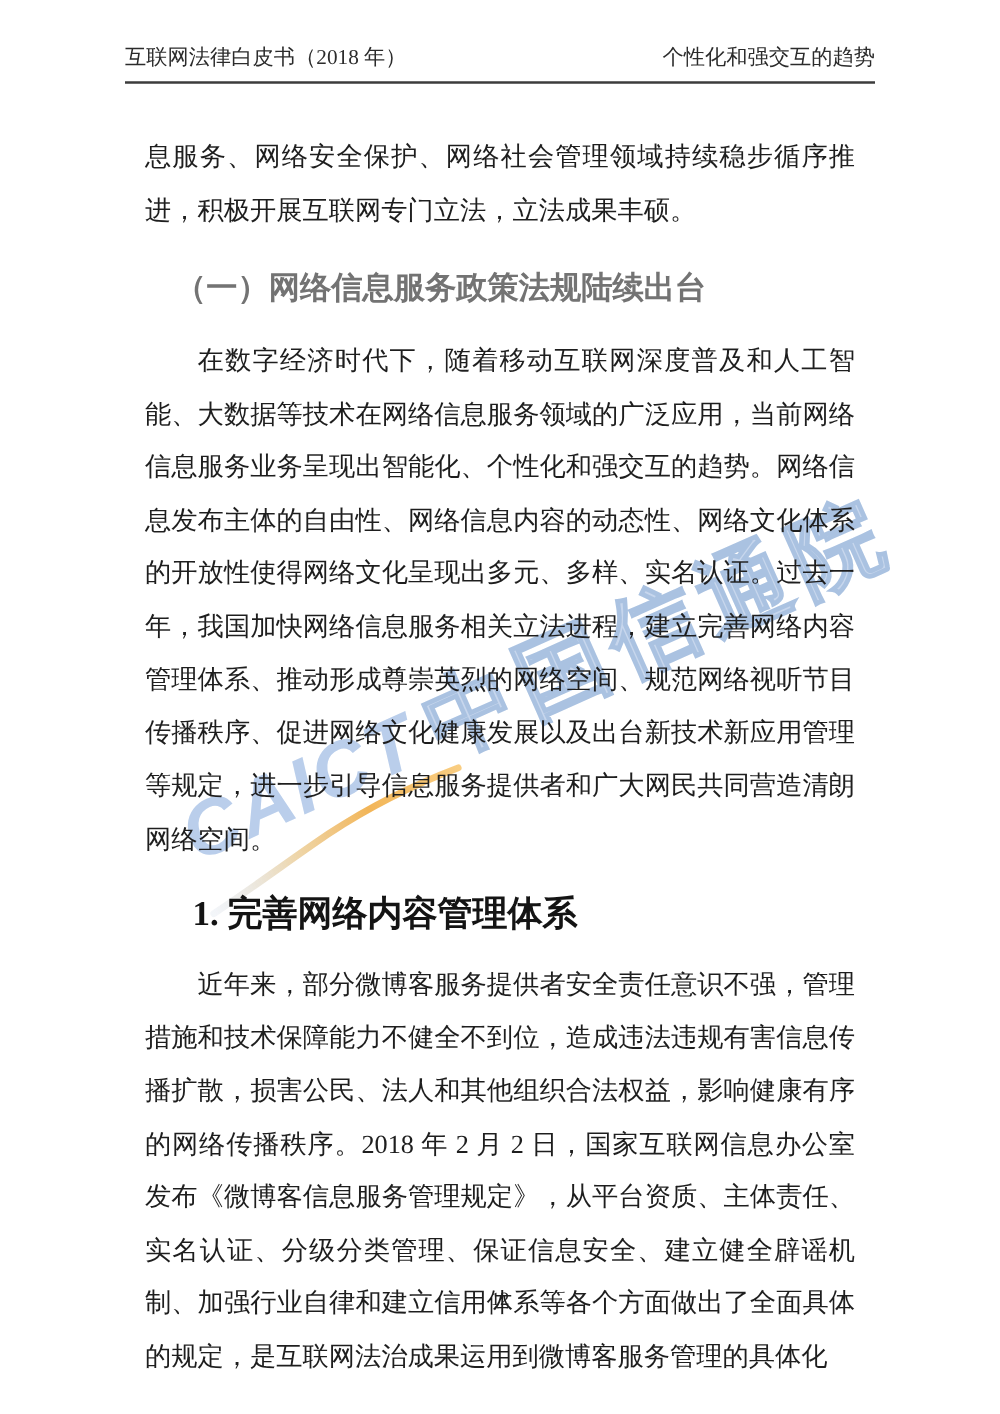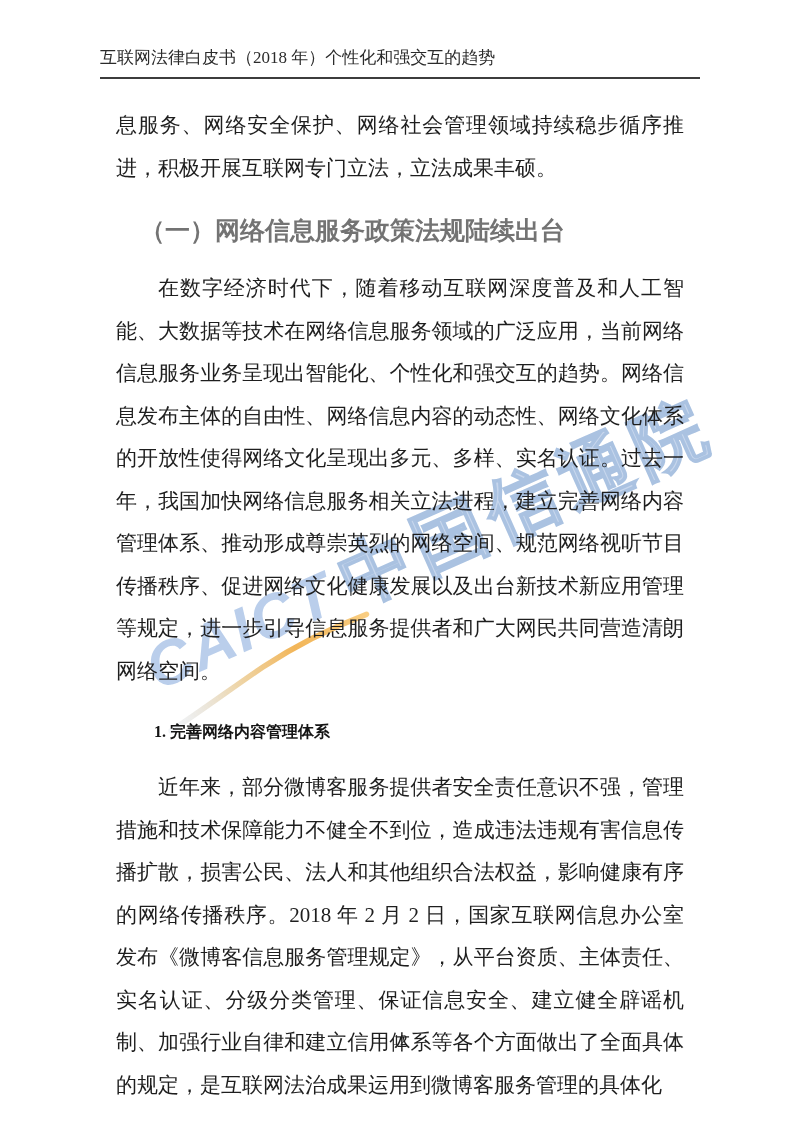--- a/index.html
+++ b/index.html
@@ -13,23 +13,24 @@
     position: relative;
     overflow: hidden;
     font-family: "Liberation Serif", "DejaVu Serif", serif;
     color: #1e1e1e;
   }
 
   
   .page-header {
     position: absolute;
     left: 100px;
-    top: 46px;
+    top: 34px;
     width: 600px;
     display: flex;
+    justify-content: space-between;
     align-items: flex-end;
     font-size: 17px;
     color: #2b2b2b;
     padding-bottom: 8px;
     border-bottom: 2px solid #3c3c3c;
     z-index: 3;
   }
 
   
   .watermark {
@@ -87,21 +88,21 @@
   .para.no-indent { text-indent: 0; }
   .h1 {
     font-size: 25px;
     line-height: 40px;
     font-weight: bold;
     color: #737373;
     margin: 22px 0 12px 0;
     text-indent: 40px;
   }
   .h2 {
-    font-size: 16px;
+    font-size: 28px;
     line-height: 36px;
     font-weight: bold;
     color: #141414;
     margin: 22px 0 14px 0;
     text-indent: 54px;
   }
 
   
   .page-footer {
     position: absolute;

